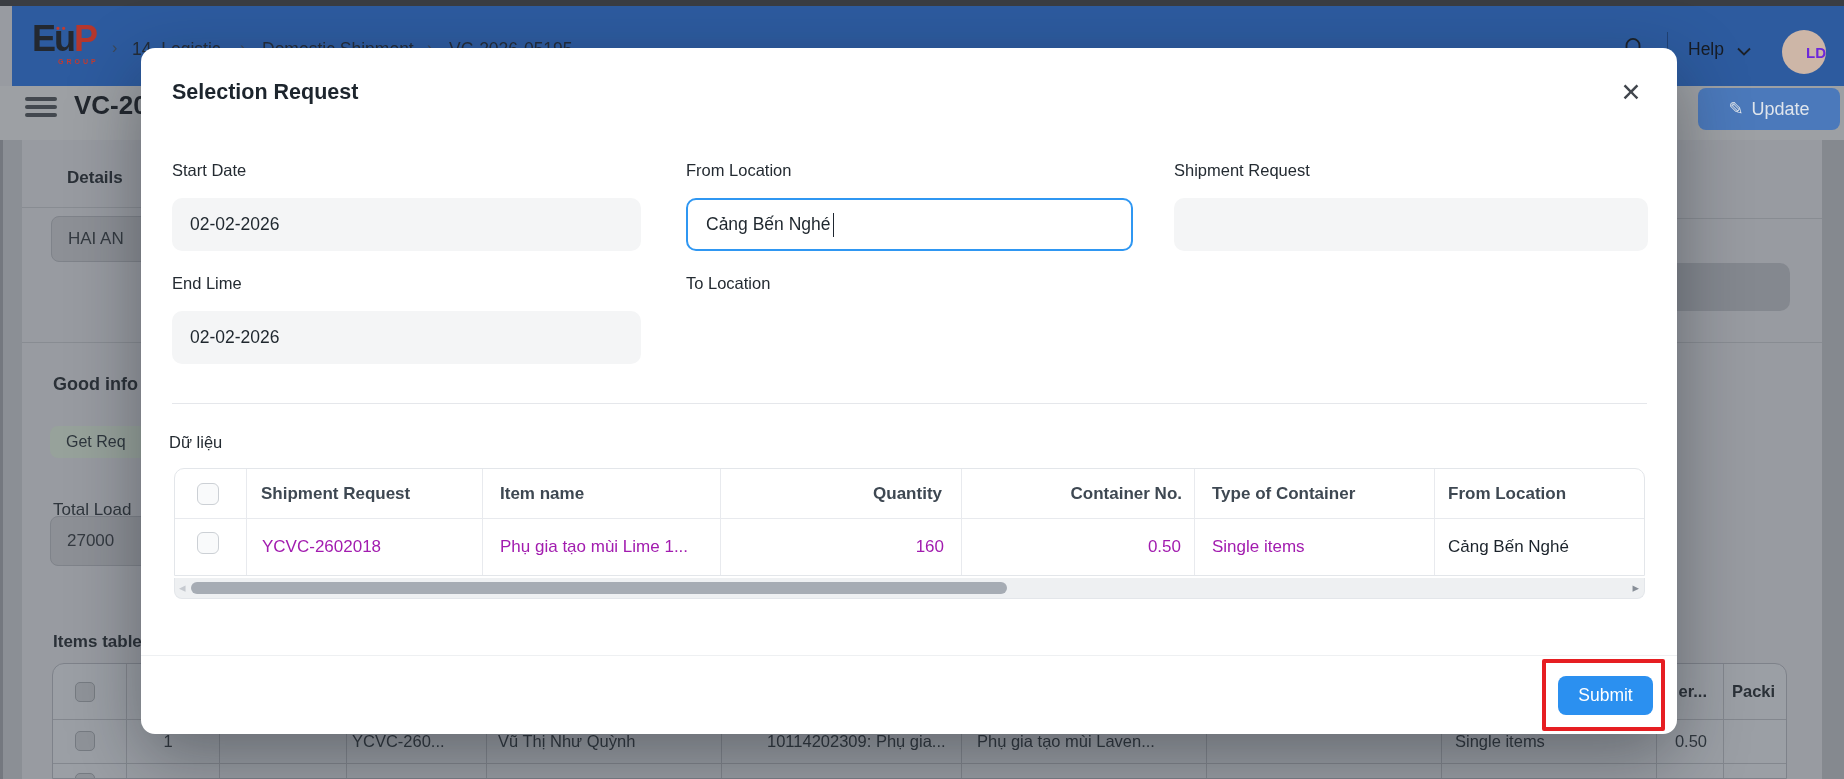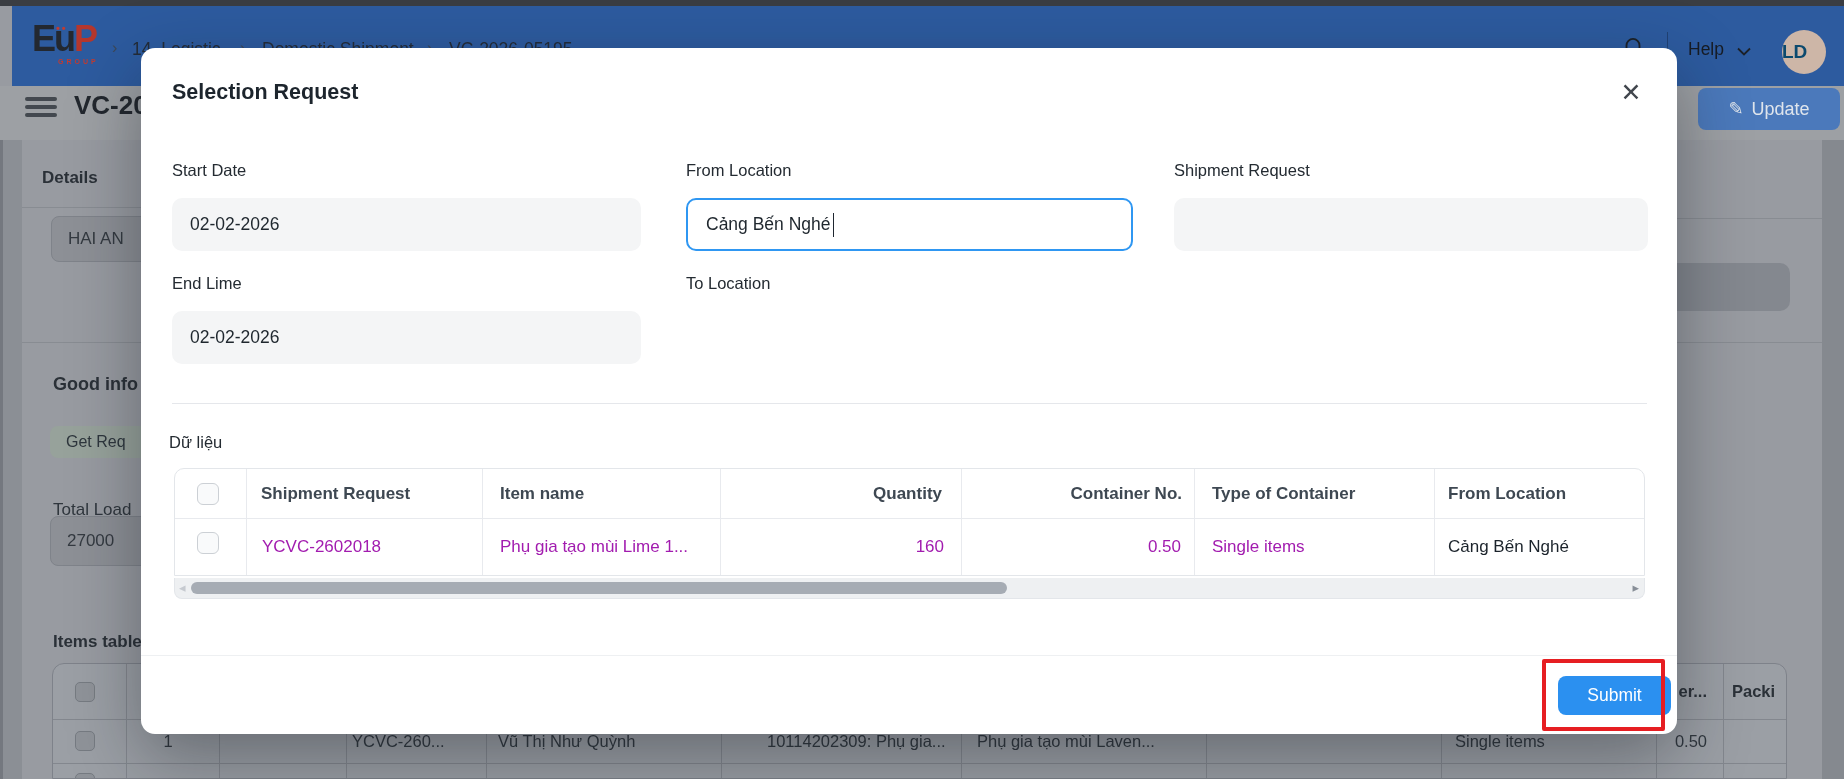--- a/index.html
+++ b/index.html
@@ -18,21 +18,21 @@
   .logo-u{position:relative;}
   .logo-dots{position:absolute;left:2px;top:-9px;font-size:11px;letter-spacing:2px;color:#c23b31;font-weight:900;}
   .logo-sub{font-size:7px;font-weight:700;letter-spacing:3px;color:#c23b31;margin-top:0px;margin-left:26px;}
   .crumb{top:33px;font-size:17.5px;color:#232c38;font-weight:500;cursor:pointer;}
   .crumb-sep{top:33px;font-size:16px;color:#3c4859;}
   .search{left:1110px;top:18px;width:446px;height:44px;background:#9aa0a7;border-radius:10px;
     display:flex;align-items:center;padding-left:16px;box-sizing:border-box;color:#363b42;font-size:17px;gap:10px;}
   .nav-ico{top:28px;width:26px;height:26px;}
   .help{left:1676px;top:33px;font-size:17.5px;color:#171c24;font-weight:500;cursor:pointer;}
   .avatar{left:1770px;top:24px;width:44px;height:44px;border-radius:50%;background:#cdb6a7;
-    display:flex;align-items:center;justify-content:flex-start;font-size:19px;font-weight:700;color:#0c4a6e;cursor:pointer;}
+    display:flex;align-items:center;justify-content:flex-end;font-size:15px;font-weight:700;color:#6d28d9;cursor:pointer;}
   
   .pagehead{left:0;top:86px;width:1844px;height:54px;background:#9da0a4;}
   .burger{left:25px;top:97px;width:32px;height:20px;cursor:pointer;}
   .burger div{height:3.5px;background:#43484f;border-radius:2px;margin-bottom:4.5px;}
   .pagetitle{left:74px;top:90px;width:72px;height:34px;overflow:hidden;font-size:26px;font-weight:700;color:#22272e;}
   .updatebtn{left:1698px;top:88px;width:142px;height:42px;background:#4b79bb;border-radius:8px;
     display:flex;align-items:center;justify-content:center;gap:8px;color:#dfe5ec;font-size:18px;cursor:pointer;}
   
   .gutterL{left:0;top:140px;width:22px;height:639px;background:#8b8f95;}
   .gutterL2{left:0;top:140px;width:3px;height:639px;background:#74787f;}
@@ -69,21 +69,21 @@
   .m-table .vline{background:#e8eaee;}
   .m-hcell{position:absolute;top:15px;font-size:17px;font-weight:700;color:#3e4852;white-space:nowrap;}
   .m-cell{position:absolute;top:68px;font-size:17px;color:#a21caf;white-space:nowrap;}
   .m-cb{position:absolute;left:22px;width:22px;height:22px;border:1.5px solid #ccd0d5;background:#f9fafb;
     border-radius:6px;box-sizing:border-box;cursor:pointer;}
   .m-scroll{left:33px;top:530px;width:1471px;height:21px;background:#eef0f2;border:1px solid #e3e6ea;border-top:none;
     border-radius:0 0 8px 8px;box-sizing:border-box;}
   .m-thumb{position:absolute;left:16px;top:4px;width:816px;height:12px;background:#a6acb4;border-radius:7px;cursor:grab;}
   .m-arrow{position:absolute;top:1px;font-size:13px;line-height:18px;cursor:pointer;}
   .m-footline{left:0;top:607px;width:1536px;height:1px;background:#eef0f2;}
-  .submit{left:1417px;top:628px;width:113px;height:39px;background:#2b90f0;border-radius:8px;
+  .submit{left:1417px;top:628px;width:95px;height:39px;background:#2b90f0;border-radius:8px;
     display:flex;align-items:center;justify-content:center;color:#fff;font-size:17.5px;font-weight:500;cursor:pointer;}
   .redbox{left:1542px;top:659px;width:123px;height:72px;border:4px solid #e61e22;box-sizing:border-box;border-radius:2px;z-index:30;}
 </style>
 </head>
 <body>
 
 <div class="screen">
 
   <div class="abs topstrip"></div>
 
@@ -123,21 +123,21 @@
     <div class="abs pagetitle txt" style="left:74px;top:4px;">VC-2026-05195</div>
     <div class="abs updatebtn" style="left:1698px;top:2px;">
       <span>✎</span>
       <span>Update</span>
     </div>
   </div>
 
   <div class="abs gutterL"></div>
   <div class="abs gutterL2"></div>
 
-  <span class="abs txt bg-bold" style="left:42px;top:168px;font-size:17px;">Details</span>
+  <span class="abs txt bg-bold" style="left:67px;top:168px;font-size:17px;">Details</span>
   <div class="abs hline" style="left:22px;top:207px;width:420px;background:#888c92;"></div>
 
   <div class="abs bg-box" style="left:51px;top:216px;width:340px;height:46px;">
       <span class="txt">HAI AN</span>
     </div>
 
   <div class="abs hline" style="left:22px;top:342px;width:1800px;background:#888c92;"></div>
   <div class="abs hline" style="left:1590px;top:218px;width:232px;background:#888c92;"></div>
   <div class="abs" style="left:1590px;top:263px;width:200px;height:48px;background:#84888f;border-radius:10px;"></div>
 

